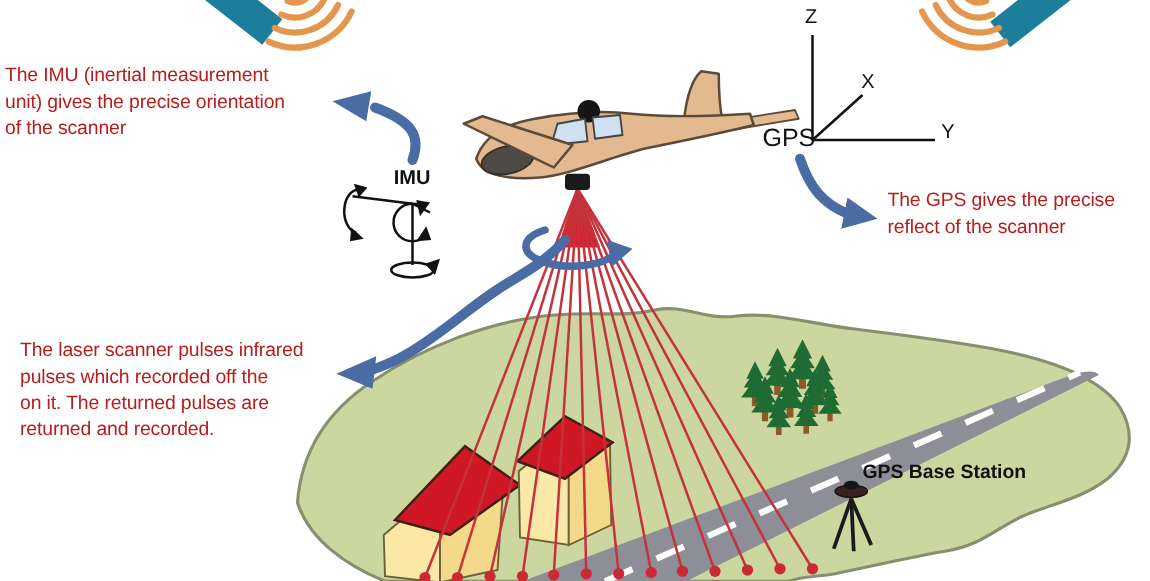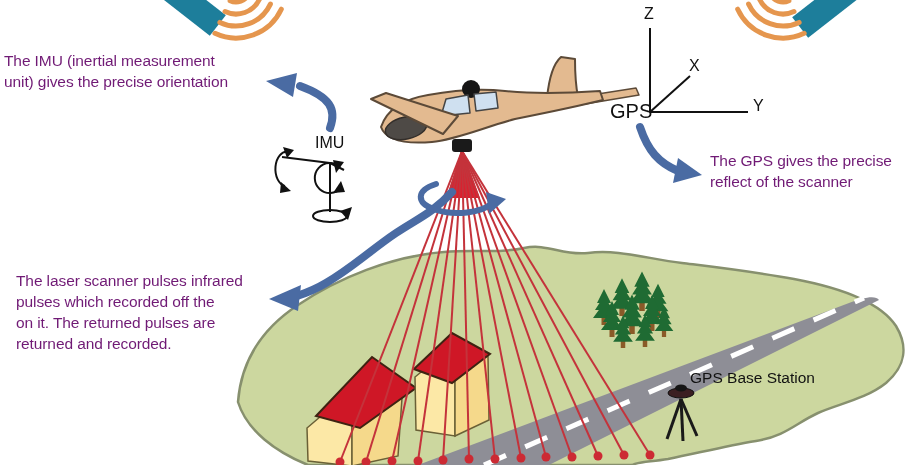--- a/index.html
+++ b/index.html
@@ -1,21 +1,21 @@
 <!DOCTYPE html>
 <html><head>
 <meta charset="utf-8">
 <style>
   html,body{margin:0;padding:0;background:#fff;}
   .stage{position:relative;width:920px;height:465px;background:#fff;overflow:hidden;
          font-family:"Liberation Sans",sans-serif;}
   .stage svg{position:absolute;left:0;top:0;}
-  .caption{position:absolute;color:#701a75;font-size:15.5px;line-height:21px;letter-spacing:-0.1px;}
+  .caption{position:absolute;color:#b91c1c;font-size:15.5px;line-height:21px;letter-spacing:-0.1px;}
   .lbl{position:absolute;color:#111;}
-  .lbl-bold{font-weight:400;}
+  .lbl-bold{font-weight:700;}
   .pine-foliage{fill:#1f6b33;}
   .pine-trunk{fill:#8a5a28;}
 </style>
 </head>
 <body>
 
 <div class="stage">
 
 <svg width="920" height="465" viewBox="0 0 920 465">
   <defs>
@@ -171,20 +171,21 @@
     <path stroke="#444" stroke-width="1.5" d="M 441,116 L 446,99 L 468,95 L 470,113 Z" fill="#cfe0f0"></path>
     <path stroke="#444" stroke-width="1.5" d="M 474,94 L 496,92 L 498,108 L 476,111 Z" fill="#cfe0f0"></path>
     <path d="M 371,99 L 386,93 L 458,116 L 443,134 Z" fill="#e3ba90"></path>
     <rect x="452" y="139" width="20" height="13" rx="3" fill="#1a1a1a" stroke="none"></rect>
   </g>
 </svg>
 
 <div class="caption" style="left:4px;top:50px;width:262px;">
   <div>The IMU (inertial measurement</div>
   <div>unit) gives the precise orientation</div>
+  <div>of the scanner</div>
 </div>
 
 <div class="caption" style="left:16px;top:270px;width:266px;">
   <div>The laser scanner pulses infrared</div>
   <div>pulses which recorded off the</div>
   <div>on it. The returned pulses are</div>
   <div>returned and recorded.</div>
 </div>
 
 <div class="caption" style="left:710px;top:150px;width:210px;">

